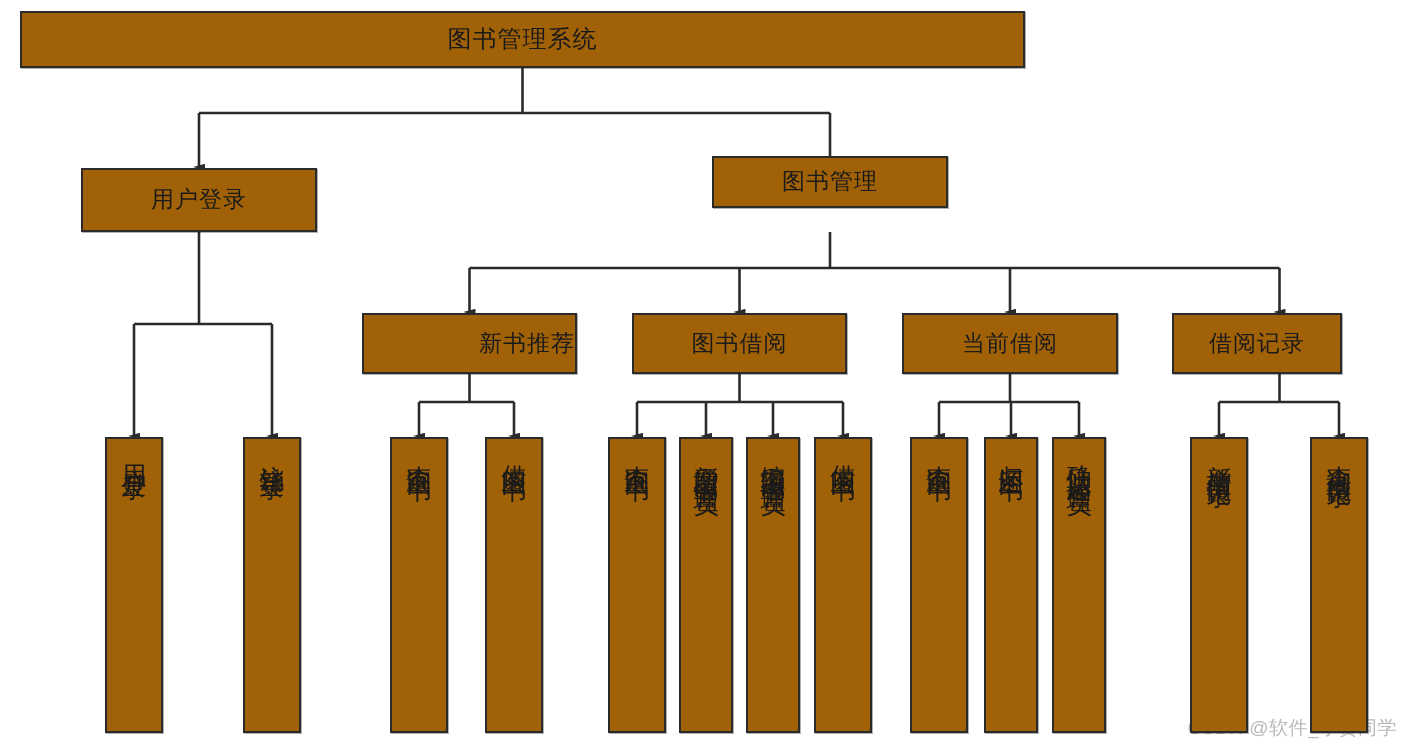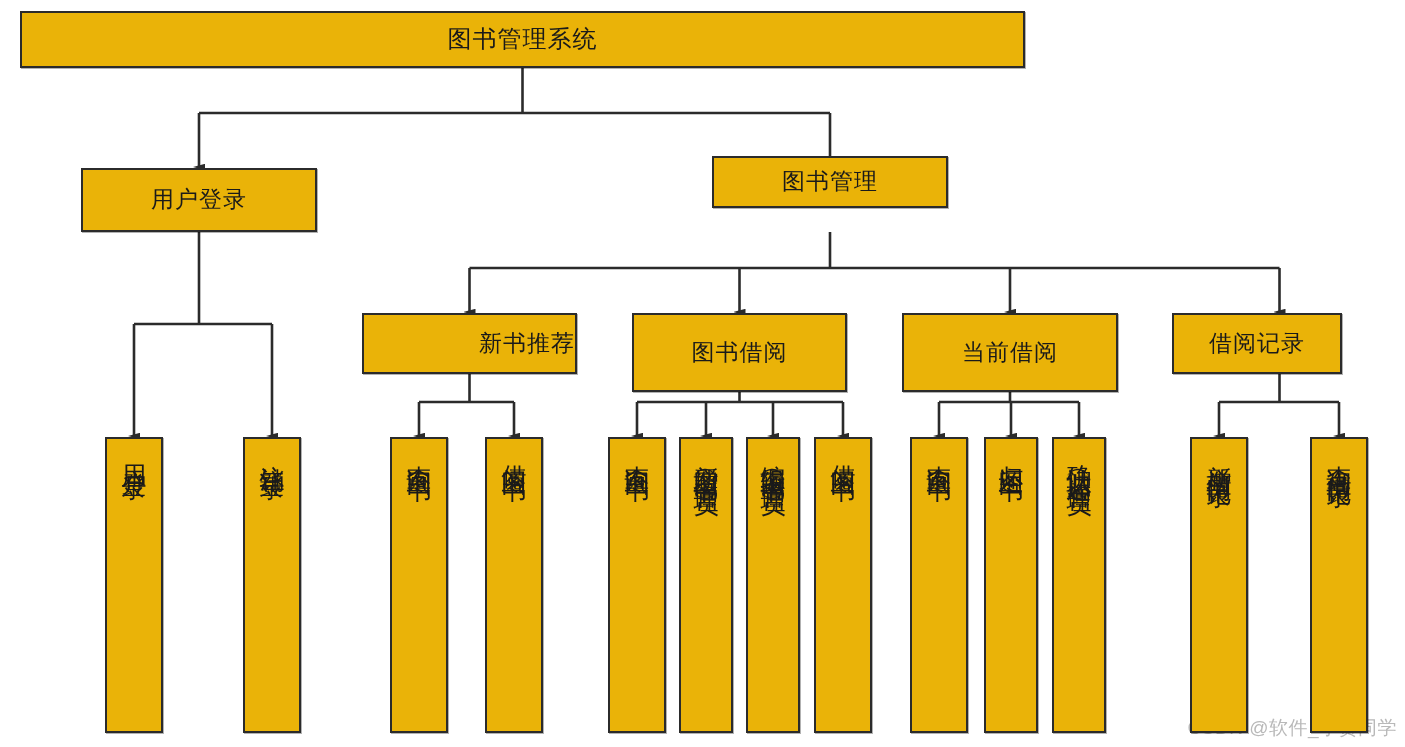--- a/index.html
+++ b/index.html
@@ -9,21 +9,21 @@
     font-family:"Liberation Sans","DejaVu Sans",sans-serif;
     overflow:hidden;
     position:relative;
   }
   #canvas{position:absolute;left:0;top:0;width:1405px;height:747px;}
   svg.edges{position:absolute;left:0;top:0;width:1405px;height:747px;pointer-events:none;}
 
   .node{
     position:absolute;
     box-sizing:border-box;
-    background:#eab308;
+    background:#a16207;
     border:2px solid #2b2b2b;
     box-shadow:1px 1px 0 rgba(0,0,0,.30);
     display:flex;
     align-items:center;
     justify-content:center;
     color:#1a1a1a;
   }
   .node .label{
     display:block;
     text-align:center;
@@ -116,24 +116,24 @@
     </div>
     <div class="node horiz" style="left: 81px; top: 168px; width: 236px; height: 64px;">
       <span class="label">用户登录</span>
     </div>
     <div class="node horiz" style="left: 712px; top: 156px; width: 236px; height: 52px;">
       <span class="label">图书管理</span>
     </div>
     <div class="node horiz" style="left: 362px; top: 313px; width: 215px; height: 61px; justify-content: flex-end;">
       <span class="label">新书推荐</span>
     </div>
-    <div class="node horiz" style="left: 632px; top: 313px; width: 215px; height: 79px;">
+    <div class="node horiz" style="left: 632px; top: 313px; width: 215px; height: 61px;">
       <span class="label">图书借阅</span>
     </div>
-    <div class="node horiz" style="left: 902px; top: 313px; width: 216px; height: 79px;">
+    <div class="node horiz" style="left: 902px; top: 313px; width: 216px; height: 61px;">
       <span class="label">当前借阅</span>
     </div>
     <div class="node horiz" style="left: 1172px; top: 313px; width: 170px; height: 61px;">
       <span class="label">借阅记录</span>
     </div>
     <div class="node vert" style="left: 105px; top: 437px; width: 58px; height: 296px;">
       <span class="label">用户登录</span>
     </div>
     <div class="node vert" style="left: 243px; top: 437px; width: 58px; height: 296px;">
       <span class="label">注销登录</span>

